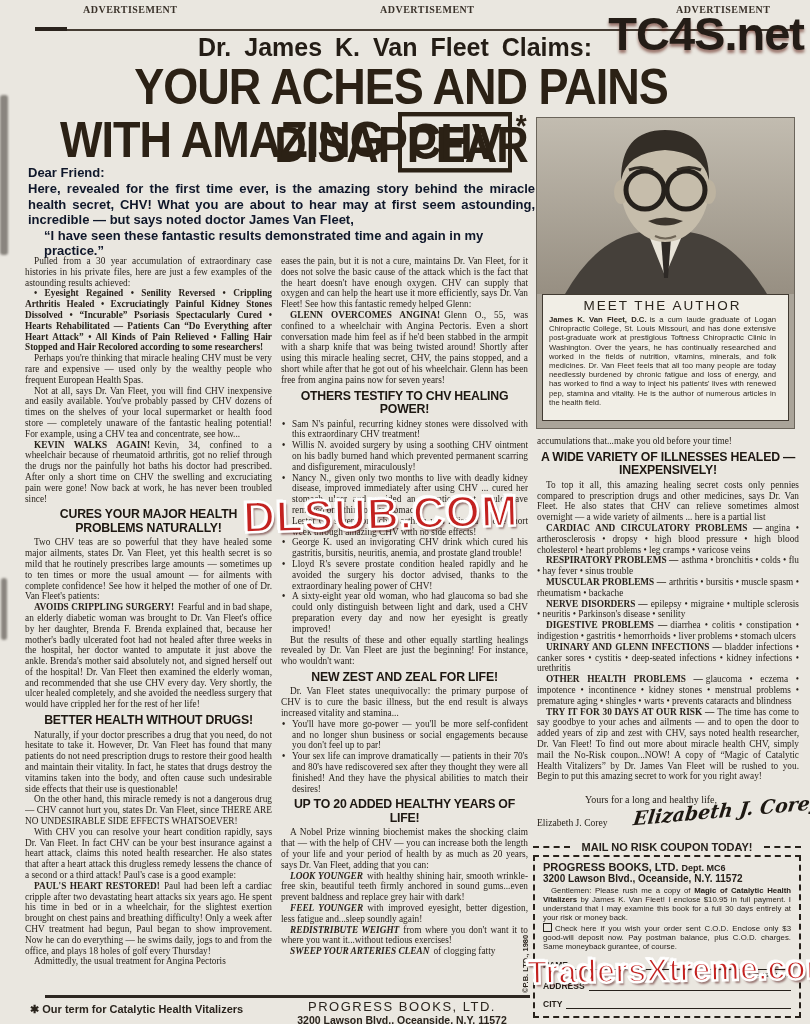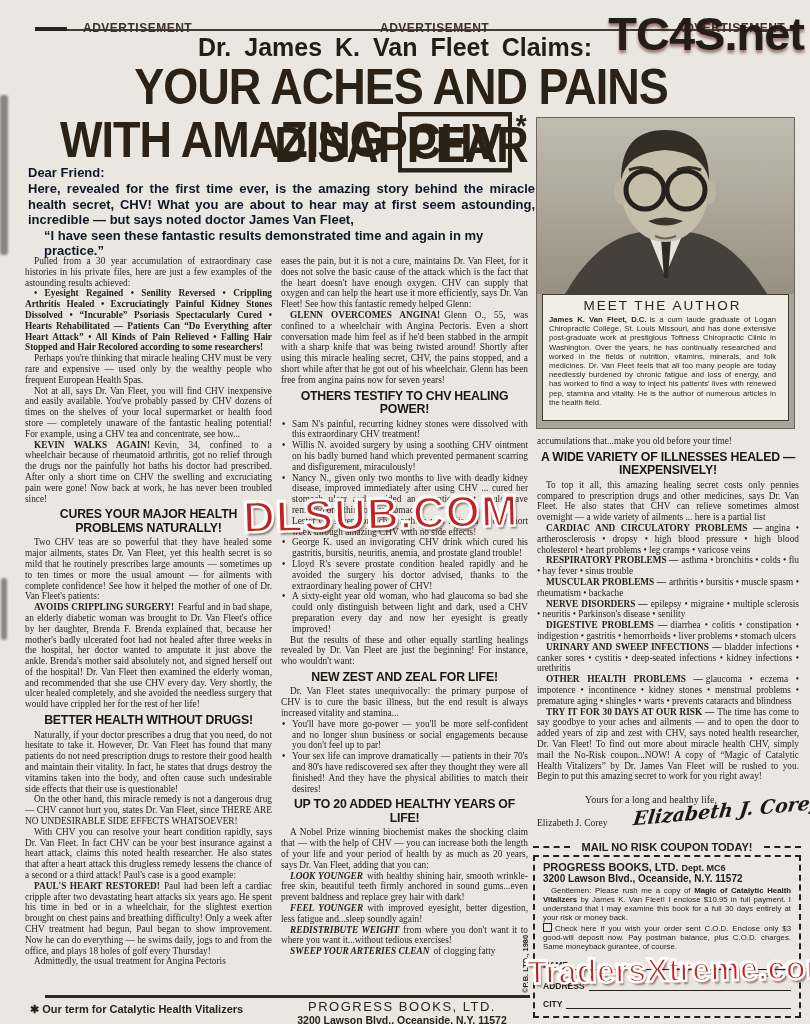--- a/index.html
+++ b/index.html
@@ -1,22 +1,22 @@
 <!DOCTYPE html>
 <html><head>
 <meta charset="utf-8">
 <style>
   html,body{margin:0;padding:0;}
   .sheet{position:relative;width:810px;height:1024px;background:#eae7e0;overflow:hidden;
          font-family:"Liberation Serif",serif;color:#29231c;}
   
   .toprule{position:absolute;left:35px;top:29px;width:762px;height:2px;background:#453c33;}
   .toprule-thick{position:absolute;left:35px;top:27px;width:32px;height:4px;background:#2a231d;}
-  .adlabel{position:absolute;top:21px;font-family:Liberation Sans, sans-serif;font-weight:700;
-           font-size:12px;letter-spacing:.5px;color:#3a322a;}
+  .adlabel{position:absolute;top:4px;font-family:Liberation Serif, serif;font-weight:700;
+           font-size:10px;letter-spacing:.5px;color:#3a322a;}
   .adlabel.l1{left:83px}.adlabel.l2{left:380px}.adlabel.l3{left:676px}
   .claim{position:absolute;left:160px;top:33px;width:470px;text-align:center;
          font-family:Liberation Sans, sans-serif;font-size:25px;font-weight:600;
          word-spacing:6px;color:#241d16;}
   .headline1{position:absolute;left:28px;top:58px;width:746px;text-align:center;
          font-family:"Liberation Sans",sans-serif;font-weight:700;font-size:45px;
          letter-spacing:-1px;color:#2b2115;transform:scaleY(1.12);transform-origin:top center;}
   .headline2{position:absolute;left:60px;top:112px;display:flex;align-items:flex-start;
          font-family:"Liberation Sans",sans-serif;font-weight:700;font-size:45px;
          letter-spacing:-1px;color:#2b2115;transform:scaleY(1.1);transform-origin:top left;}
@@ -204,21 +204,21 @@
 
   <div class="col col-right">
     <p class="p noindent">accumulations that...make you old before your time!</p>
     <h2 class="chead">A WIDE VARIETY OF ILLNESSES HEALED — INEXPENSIVELY!</h2>
     <p class="p">To top it all, this amazing healing secret costs only pennies compared to prescription drugs and other medicines, says Dr. Van Fleet. He also states that CHV can relieve sometimes almost overnight — a wide variety of ailments ... here is a partial list</p>
     <p class="catp"><b class="catlead">CARDIAC AND CIRCULATORY PROBLEMS —</b><span>angina • artherosclerosis • dropsy • high blood pressure • high blood cholesterol • heart problems • leg cramps • varicose veins</span></p>
     <p class="catp"><b class="catlead">RESPIRATORY PROBLEMS —</b><span>asthma • bronchitis • colds • flu • hay fever • sinus trouble</span></p>
     <p class="catp"><b class="catlead">MUSCULAR PROBLEMS —</b><span>arthritis • bursitis • muscle spasm • rheumatism • backache</span></p>
     <p class="catp"><b class="catlead">NERVE DISORDERS —</b><span>epilepsy • migraine • multiple sclerosis • neuritis • Parkinson's disease • senility</span></p>
     <p class="catp"><b class="catlead">DIGESTIVE PROBLEMS —</b><span>diarrhea • colitis • constipation • indigestion • gastritis • hemorrhoids • liver problems • stomach ulcers</span></p>
-    <p class="catp"><b class="catlead">URINARY AND SWEEP INFECTIONS —</b><span>bladder infections • canker sores • cystitis • deep-seated infections • kidney infections • urethritis</span></p>
+    <p class="catp"><b class="catlead">URINARY AND GLENN INFECTIONS —</b><span>bladder infections • canker sores • cystitis • deep-seated infections • kidney infections • urethritis</span></p>
     <p class="catp"><b class="catlead">OTHER HEALTH PROBLEMS —</b><span>glaucoma • eczema • impotence • incontinence • kidney stones • menstrual problems • premature aging • shingles • warts • prevents cataracts and blindness</span></p>
     <p class="catp"><b class="catlead">TRY IT FOR 30 DAYS AT OUR RISK —</b><span>The time has come to say goodbye to your aches and ailments — and to open the door to added years of zip and zest with CHV, says noted health researcher, Dr. Van Fleet! To find out more about miracle health CHV, simply mail the No-Risk coupon...NOW! A copy of “Magic of Catalytic Health Vitalizers” by Dr. James Van Fleet will be rushed to you. Begin to put this amazing secret to work for you right away!</span></p>
   </div>
 
   <div class="closing">Yours for a long and healthy life,</div>
   <div class="signer">Elizabeth J. Corey</div>
   <div class="signature">Elizabeth J. Corey</div>
 
   <div class="coupon-header">
     <span class="dashline"></span>

